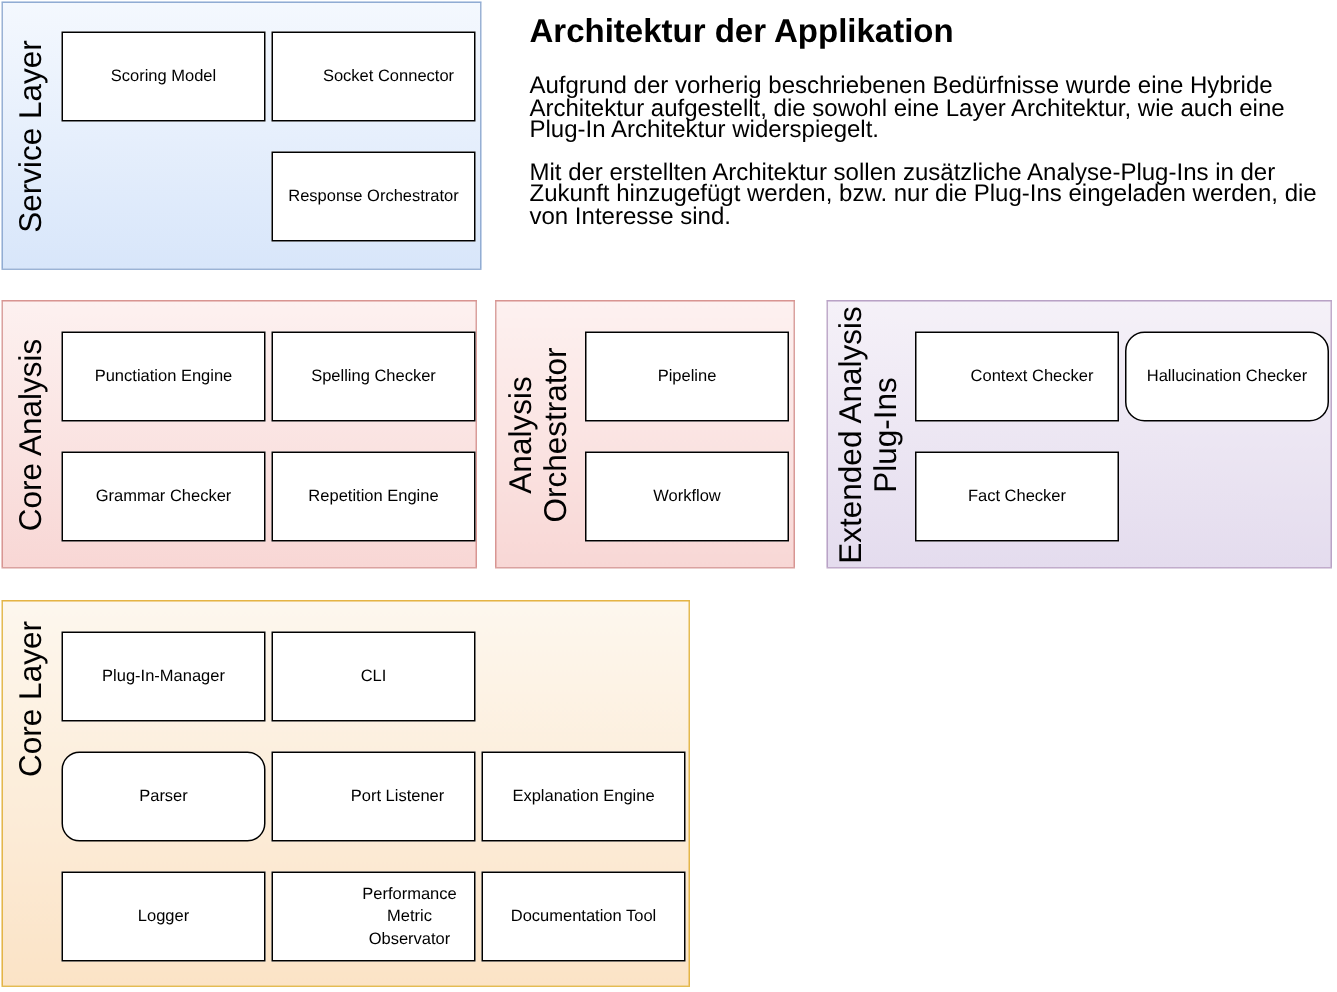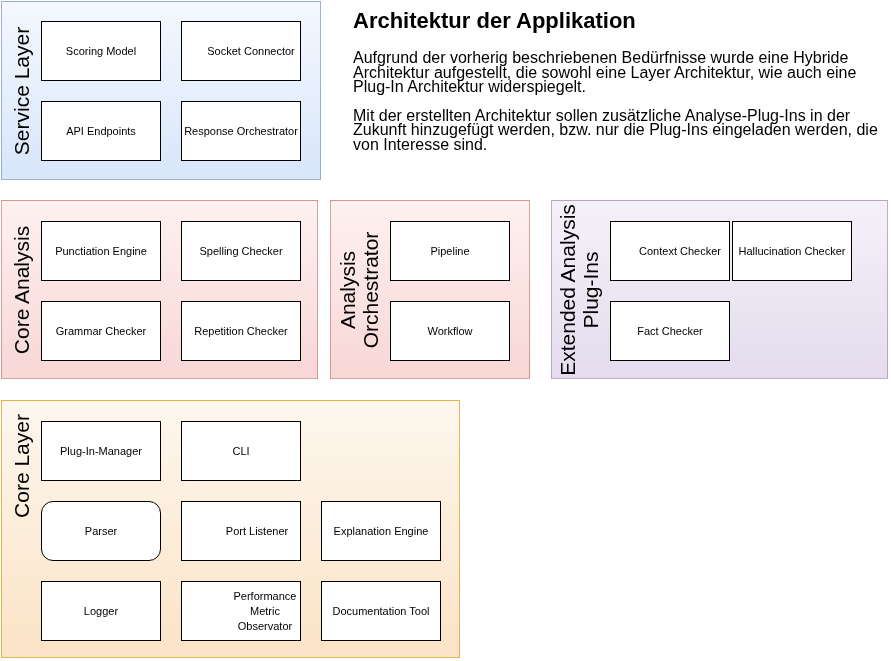--- a/index.html
+++ b/index.html
@@ -34,21 +34,21 @@
     font-size: 21px;
     line-height: 23px;
     white-space: pre-line;
     text-align: center;
     color: #000;
   }
 
   
   .node {
     position: absolute;
-    width: 120px;
+    width: 136px;
     height: 60px;
     background: #ffffff;
     border: 1.5px solid #000000;
     display: flex;
     align-items: center;
     justify-content: center;
     text-align: center;
     font-size: 11px;
     line-height: 15px;
     padding: 0;
@@ -73,50 +73,49 @@
     margin-bottom: 14px;
   }
 </style>
 </head>
 <body>
 
 <div class="layer blue" style="left:1px; top:1px; width:320px; height:179px;">
   <div class="vlabel" style="left:19px; top:50%;">Service Layer</div>
   <div class="node" style="left:39px; top:19px;">Scoring Model</div>
   <div class="node" style="left:179px; top:19px;padding-left:20px;">Socket Connector</div>
-  <div class="node" style="left:39px; top:99px;">API Endpoints</div>
   <div class="node" style="left:179px; top:99px;">Response Orchestrator</div>
 </div>
 
 <div class="text-block">
   <h1>Architektur der Applikation</h1>
   <p>Aufgrund der vorherig beschriebenen Bedürfnisse wurde eine Hybride Architektur aufgestellt, die sowohl eine Layer Architektur, wie auch eine Plug-In Architektur widerspiegelt.</p>
   <p>Mit der erstellten Architektur sollen zusätzliche Analyse-Plug-Ins in der Zukunft hinzugefügt werden, bzw. nur die Plug-Ins eingeladen werden, die von Interesse sind.</p>
 </div>
 
 <div class="layer pink" style="left:1px; top:200px; width:317px; height:179px;">
   <div class="vlabel" style="left:19px; top:50%;">Core Analysis</div>
   <div class="node" style="left:39px; top:20px;">Punctiation Engine</div>
   <div class="node" style="left:179px; top:20px;">Spelling Checker</div>
   <div class="node" style="left:39px; top:100px;">Grammar Checker</div>
-  <div class="node" style="left:179px; top:100px;">Repetition Checker</div>
+  <div class="node" style="left:179px; top:100px;">Repetition Engine</div>
 </div>
 
 <div class="layer pink" style="left:330px; top:200px; width:200px; height:179px;">
   <div class="vlabel" style="left:28px; top:50%;">Analysis
 Orchestrator</div>
   <div class="node" style="left:59px; top:20px;text-align:right;">Pipeline</div>
   <div class="node" style="left:59px; top:100px;">Workflow</div>
 </div>
 
 <div class="layer purple" style="left:551px; top:200px; width:337px; height:179px;">
   <div class="vlabel" style="left:27px; top:50%;">Extended Analysis
 Plug-Ins</div>
   <div class="node" style="left:58px; top:20px;padding-left:20px;">Context Checker</div>
-  <div class="node" style="left:180px; top:20px;">Hallucination Checker</div>
+  <div class="node" style="left:198px; top:20px;border-radius:13px;">Hallucination Checker</div>
   <div class="node" style="left:58px; top:100px;">Fact Checker</div>
 </div>
 
 <div class="layer orange" style="left:1px; top:400px; width:459px; height:258px;">
   <div class="vlabel" style="left:19px; top:65px;">Core Layer</div>
   <div class="node" style="left:39px; top:20px;">Plug-In-Manager</div>
   <div class="node" style="left:179px; top:20px;">CLI</div>
   <div class="node" style="left:39px; top:100px;border-radius:12px;">Parser</div>
   <div class="node" style="left:179px; top:100px;padding-left:32px;">Port Listener</div>
   <div class="node" style="left:319px; top:100px;">Explanation Engine</div>

